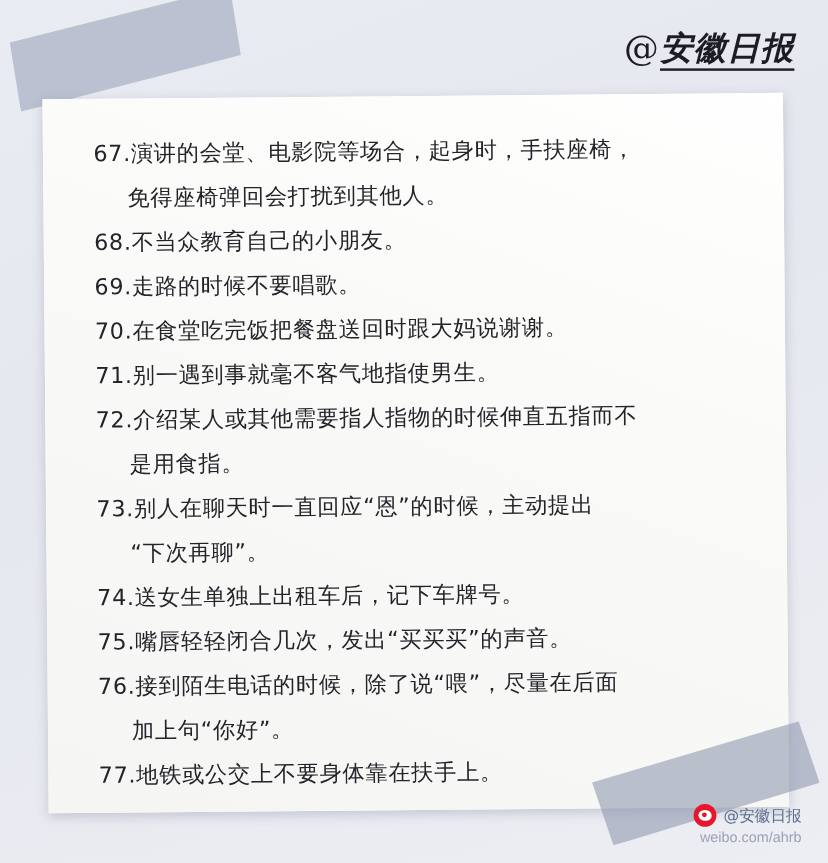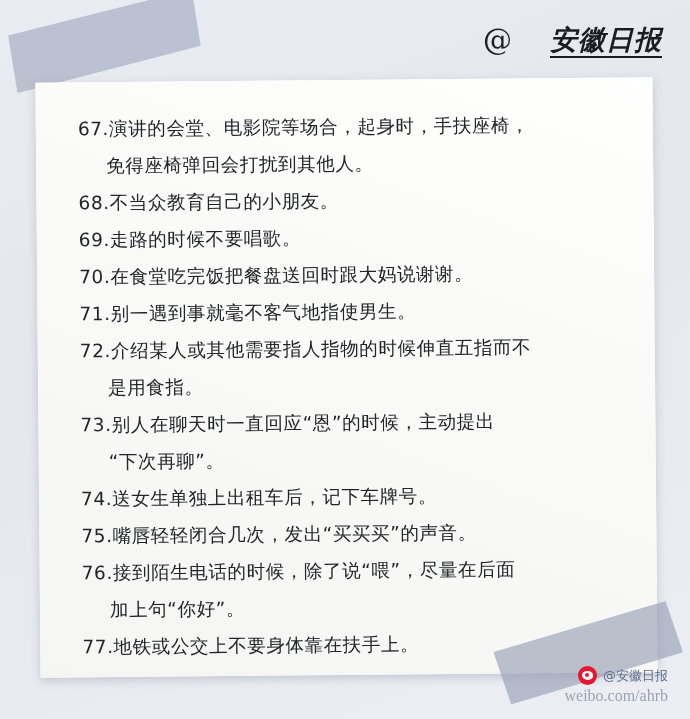--- a/index.html
+++ b/index.html
@@ -35,21 +35,20 @@
   }
   .handle .at {
     font-size: 29px;
     vertical-align: -1px;
   }
   .handle .name {
     font-style: italic;
     font-weight: bold;
     border-bottom: 2px solid #1c1c22;
     padding-bottom: 1px;
-    margin-left: 37px;
   }
 
   
   .note {
     position: absolute;
     left: 38px;
     top: 80px;
     width: 617px;
     height: 595px;
     background: #fdfdfb;
@@ -152,24 +151,24 @@
     height: 4px;
     background: #e6162d;
     border-radius: 50%;
   }
   .weibo-name {
     font-size: 13px;
     color: #5a6b8c;
     font-family: "DejaVu Sans", sans-serif;
   }
   .weibo-url {
-    font-size: 16px;
+    font-size: 12px;
     color: #9aa3b4;
     margin-top: 2px;
-    font-family: Liberation Serif, serif;
+    font-family: Liberation Sans, sans-serif;
   }
 </style>
 </head>
 <body>
 
 <div class="page-bg"></div>
 
 <div class="handle">
   <span class="at">@</span><span class="name">安徽日报</span>
 </div>

